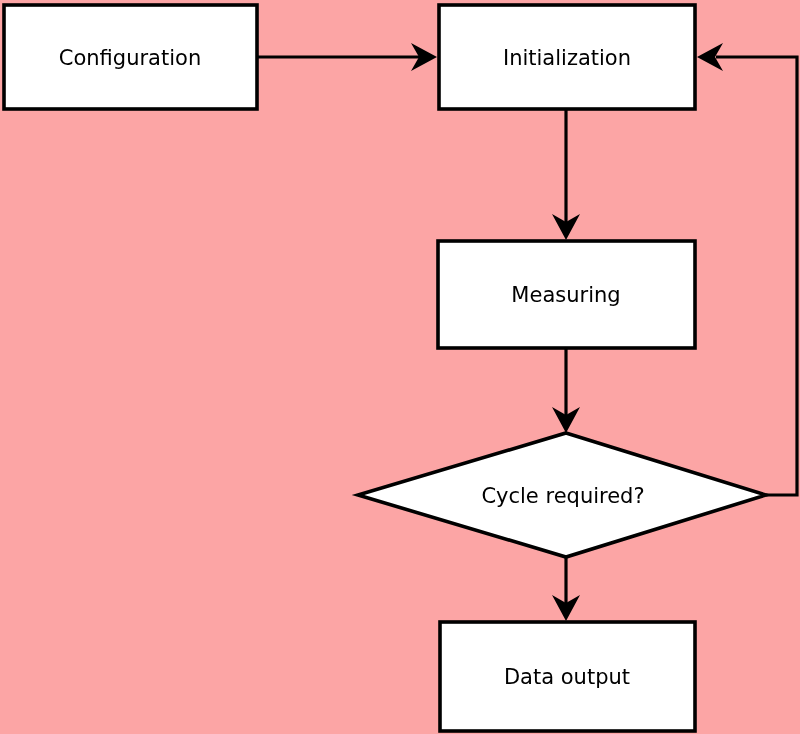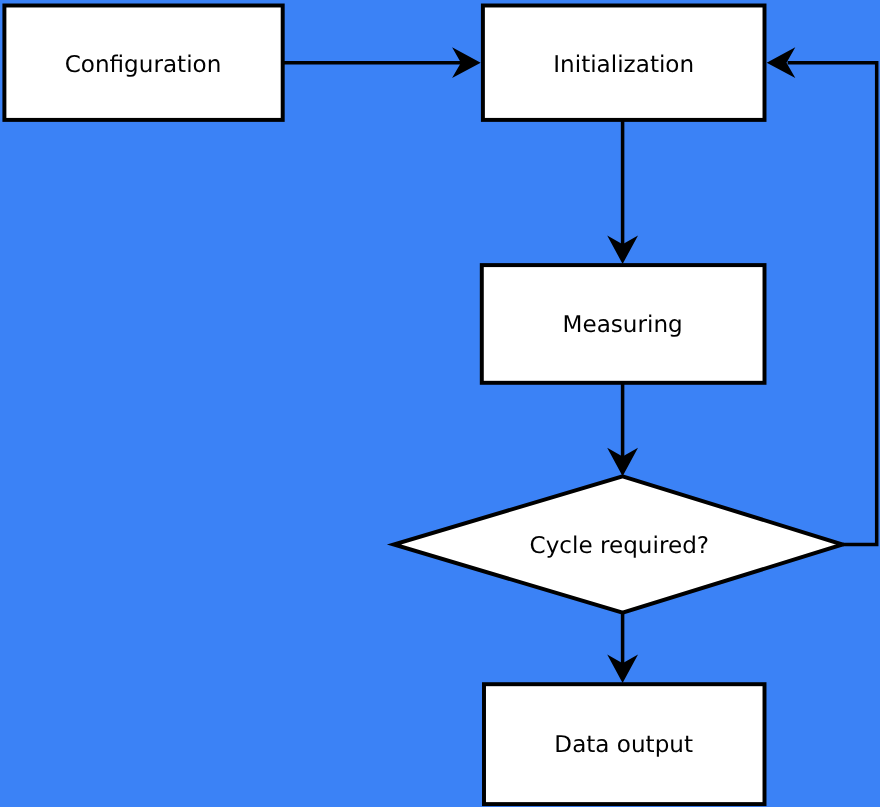--- a/index.html
+++ b/index.html
@@ -4,21 +4,21 @@
 <style>
   html, body {
     margin: 0;
     padding: 0;
     background: #ffffff;
   }
   .stage {
     position: relative;
     width: 800px;
     height: 734px;
-    background: #3b82f6;
+    background: #fca5a5;
     overflow: hidden;
   }
   svg { display: block; }
   .node-box {
     fill: #ffffff;
     stroke: #000000;
     stroke-width: 3.6px;
   }
   .edge {
     fill: none;

